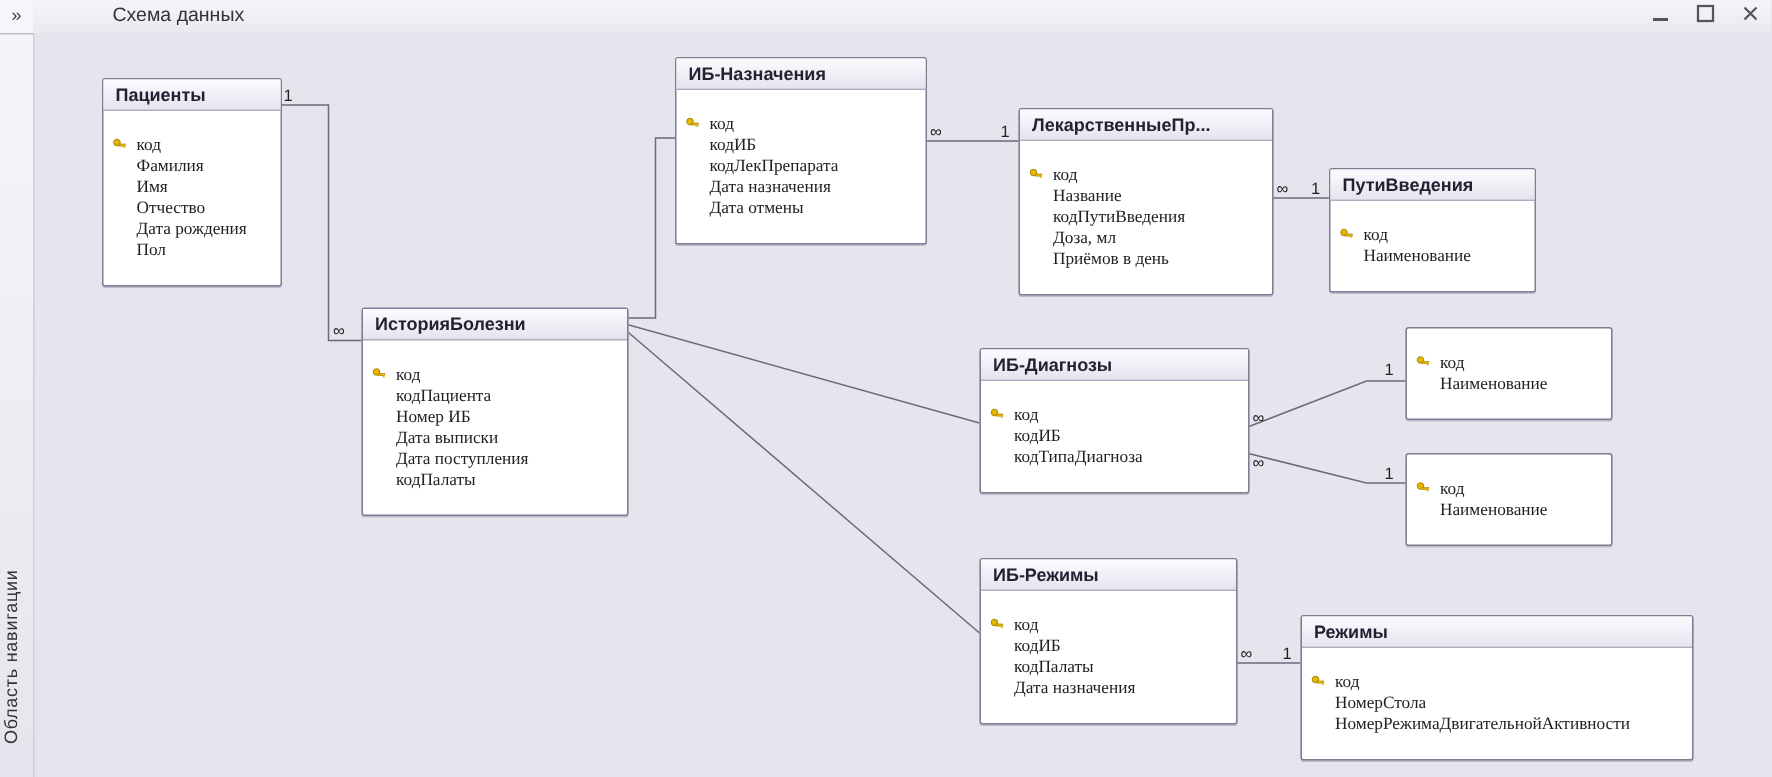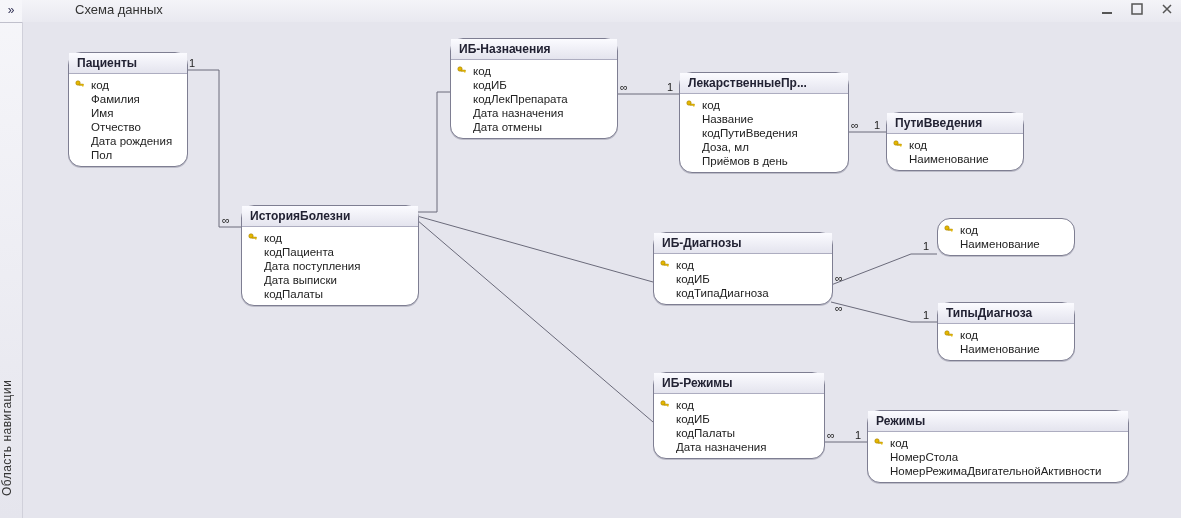--- a/index.html
+++ b/index.html
@@ -9,23 +9,23 @@
 .nav-expand{position:absolute;left:0;top:0;width:22px;height:22px;border-bottom:1px solid #c0c0cc;text-align:center;line-height:20px;color:#335;cursor:pointer;}
 .nav-label{position:absolute;left:0;bottom:0;width:22px;height:160px;writing-mode:vertical-rl;transform:rotate(180deg);text-align:center;color:#333;font-size:12px;letter-spacing:.5px;}
 
 .hdr{position:absolute;left:22px;top:0;right:0;height:22px;border-bottom:1px solid #b6b6c2;background:linear-gradient(#f4f4f8,#e9e9f0);}
 .hdr-title{position:absolute;left:12px;top:2px;font-size:13px;color:#333;margin-left:41px;}
 .hdr-btns{position:absolute;right:6px;top:2px;display:flex;gap:14px;color:#555;}
 .hdr-btns span{cursor:pointer;display:inline-block;width:16px;text-align:center;}
 
 .canvas{position:absolute;left:22px;top:22px;right:0;bottom:0;background:#e5e5ed;border-left:1px solid #d0d0da;}
 
-.tbl{position:absolute;background:#fff;border:1px solid #7e7e92;border-radius:13px;box-shadow:0 1px 0 #bcbcc8;}
+.tbl{position:absolute;background:#fff;border:1px solid #7e7e92;border-radius:2px;box-shadow:0 1px 0 #bcbcc8;}
 .tbl-h{padding:3px 8px;background:linear-gradient(#fbfbff,#e4e4ee);border-bottom:1px solid #adadc0;font-weight:600;color:#223;font-size:12px;white-space:nowrap;overflow:hidden;text-overflow:ellipsis;}
-.tbl-b{padding:4px 0;}
+.tbl-b{padding:16px 0;font-family:Liberation Serif, serif;}
 .fld{display:flex;align-items:center;gap:6px;padding:1px 8px 1px 6px;font-size:11.5px;color:#222;white-space:nowrap;}
 .key{width:10px;text-align:center;}
 .key svg{display:block;}
 
 svg.rel{position:absolute;left:0;top:0;width:100%;height:100%;pointer-events:none;}
 .link{stroke:#6a6a7a;stroke-width:1;fill:none;}
 .lbl{font-size:11px;fill:#222;font-family:inherit;}
 </style>
 </head>
 <body>
@@ -140,25 +140,29 @@
               </svg>
             </span>
             <span>код</span>
           </div>
           <div class="fld">
             <span class="key"></span>
             <span>кодПациента</span>
           </div>
           <div class="fld">
             <span class="key"></span>
+            <span>Номер ИБ</span>
+          </div>
+          <div class="fld">
+            <span class="key"></span>
+            <span>Дата выписки</span>
+          </div>
+          <div class="fld">
+            <span class="key"></span>
             <span>Дата поступления</span>
-          </div>
-          <div class="fld">
-            <span class="key"></span>
-            <span>Дата выписки</span>
           </div>
           <div class="fld">
             <span class="key"></span>
             <span>кодПалаты</span>
           </div>
         </div>
 </div>
 
 <div class="tbl" style="left:427px;top:16px;width:166px">
   <div class="tbl-h">ИБ-Назначения</div>
@@ -281,21 +285,20 @@
             <span>код</span>
           </div>
           <div class="fld">
             <span class="key"></span>
             <span>Наименование</span>
           </div>
         </div>
 </div>
 
 <div class="tbl" style="left:914px;top:280px;width:136px">
-  <div class="tbl-h">ТипыДиагноза</div>
   <div class="tbl-b">
           <div class="fld">
             <span class="key">
               <svg width="10" height="10" viewBox="0 0 10 10">
                 <circle cx="3" cy="3" r="2.2" fill="#e6b800" stroke="#a07c00" stroke-width=".6"></circle>
                 <rect x="4" y="4" width="4.5" height="1.4" fill="#e6b800" stroke="#a07c00" stroke-width=".4"></rect>
                 <rect x="7.2" y="5" width="1.2" height="1.6" fill="#e6b800"></rect>
               </svg>
             </span>
             <span>код</span>

